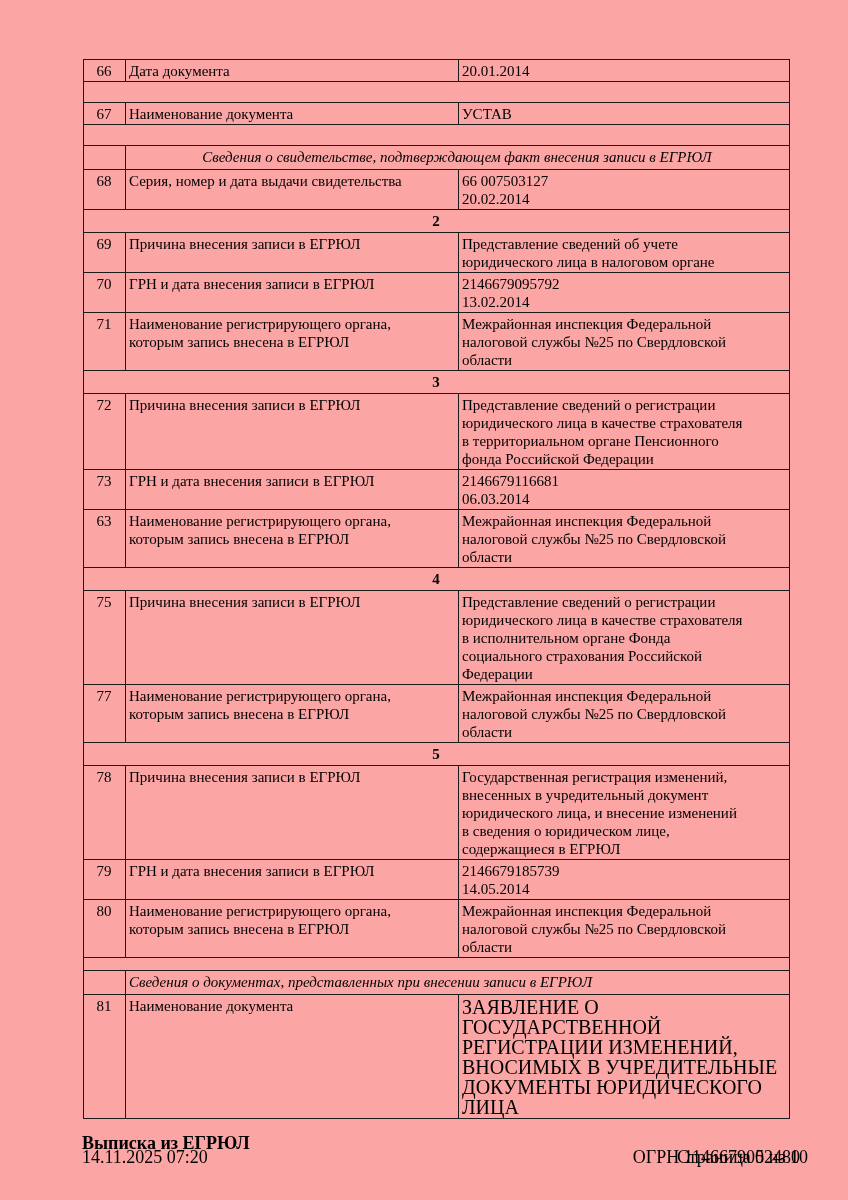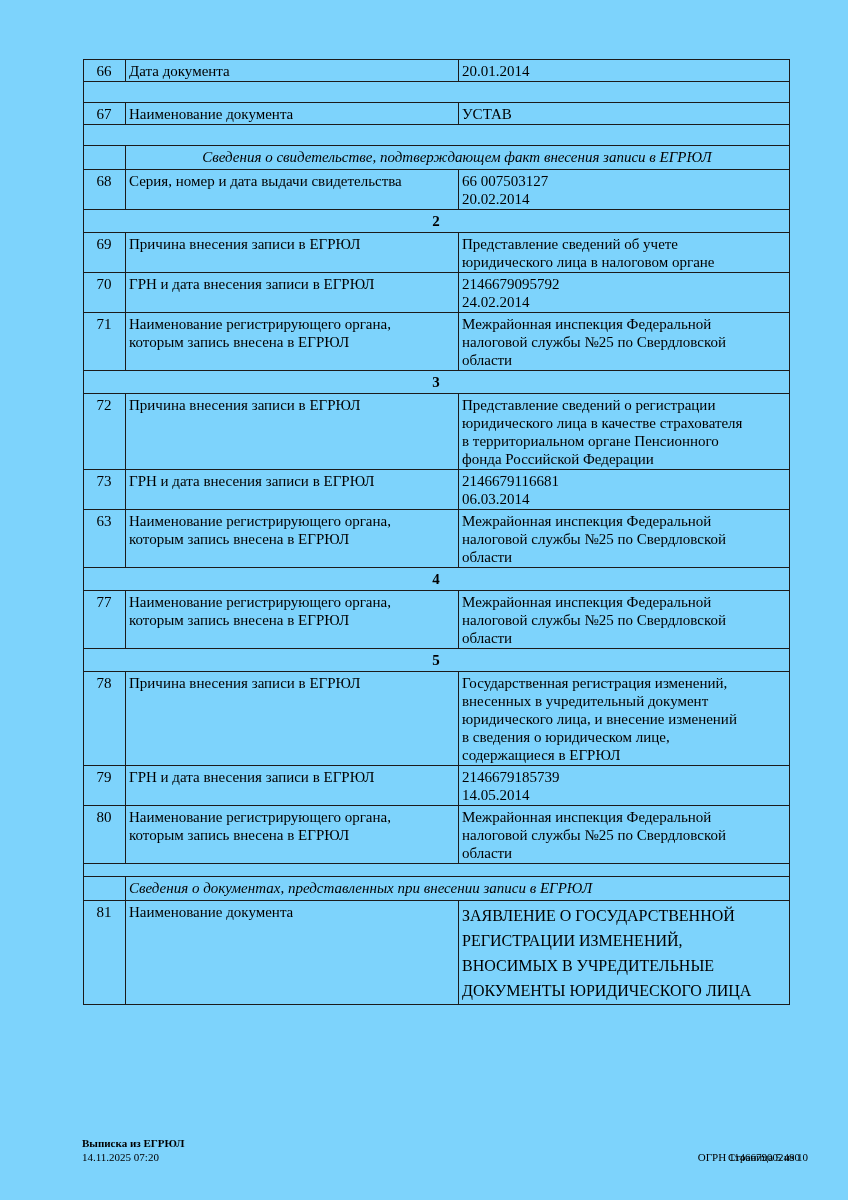--- a/index.html
+++ b/index.html
@@ -12,21 +12,21 @@
     height: 1200px;
     background: #ffffff;
     font-family: "Liberation Serif", "DejaVu Serif", serif;
     color: #000000;
     position: relative;
     overflow: hidden;
   }
   .sheet {
     position: absolute;
     inset: 0;
-    background: #7dd3fc;
+    background: #fca5a5;
     padding-left: 22px;
   }
   table.eg {
     position: absolute;
     left: 83px;
     top: 59px;
     width: 706px;
     border-collapse: collapse;
     table-layout: fixed;
   }
@@ -59,30 +59,30 @@
     text-align: center;
     font-weight: bold;
   }
   tr.section-row td {
     height: 20px;
     font-style: italic;
   }
   tr.section-row td.title-center { text-align: center; }
   tr.section-row td.title-left   { text-align: left; }
   td.value.caps {
-    font-size: 16px;
-    line-height: 25px;
+    font-size: 20px;
+    line-height: 20px;
   }
   .footer {
     position: absolute;
     left: 82px;
     top: 1136px;
     width: 726px;
     height: 34px;
-    font-size: 11px;
+    font-size: 18px;
     line-height: 14px;
   }
   .f-left {
     position: absolute;
     left: 0;
     top: 0;
   }
   .f-title { font-weight: bold; }
   .f-center {
     position: absolute;
@@ -142,21 +142,21 @@
         <tr class="data-row">
           <td class="num">69</td>
           <td class="label">Причина внесения записи в ЕГРЮЛ</td>
           <td class="value">Представление сведений об учете
 юридического лица в налоговом органе</td>
         </tr>
         <tr class="data-row">
           <td class="num">70</td>
           <td class="label">ГРН и дата внесения записи в ЕГРЮЛ</td>
           <td class="value">2146679095792
-24.02.2014</td>
+13.02.2014</td>
         </tr>
         <tr class="data-row">
           <td class="num">71</td>
           <td class="label">Наименование регистрирующего органа,
 которым запись внесена в ЕГРЮЛ</td>
           <td class="value">Межрайонная инспекция Федеральной
 налоговой службы №25 по Свердловской
 области</td>
         </tr>
         <tr class="group-row">
@@ -179,20 +179,29 @@
         <tr class="data-row">
           <td class="num">63</td>
           <td class="label">Наименование регистрирующего органа,
 которым запись внесена в ЕГРЮЛ</td>
           <td class="value">Межрайонная инспекция Федеральной
 налоговой службы №25 по Свердловской
 области</td>
         </tr>
         <tr class="group-row">
           <td colspan="3">4</td>
+        </tr>
+        <tr class="data-row">
+          <td class="num">75</td>
+          <td class="label">Причина внесения записи в ЕГРЮЛ</td>
+          <td class="value">Представление сведений о регистрации
+юридического лица в качестве страхователя
+в исполнительном органе Фонда
+социального страхования Российской
+Федерации</td>
         </tr>
         <tr class="data-row">
           <td class="num">77</td>
           <td class="label">Наименование регистрирующего органа,
 которым запись внесена в ЕГРЮЛ</td>
           <td class="value">Межрайонная инспекция Федеральной
 налоговой службы №25 по Свердловской
 области</td>
         </tr>
         <tr class="group-row">

